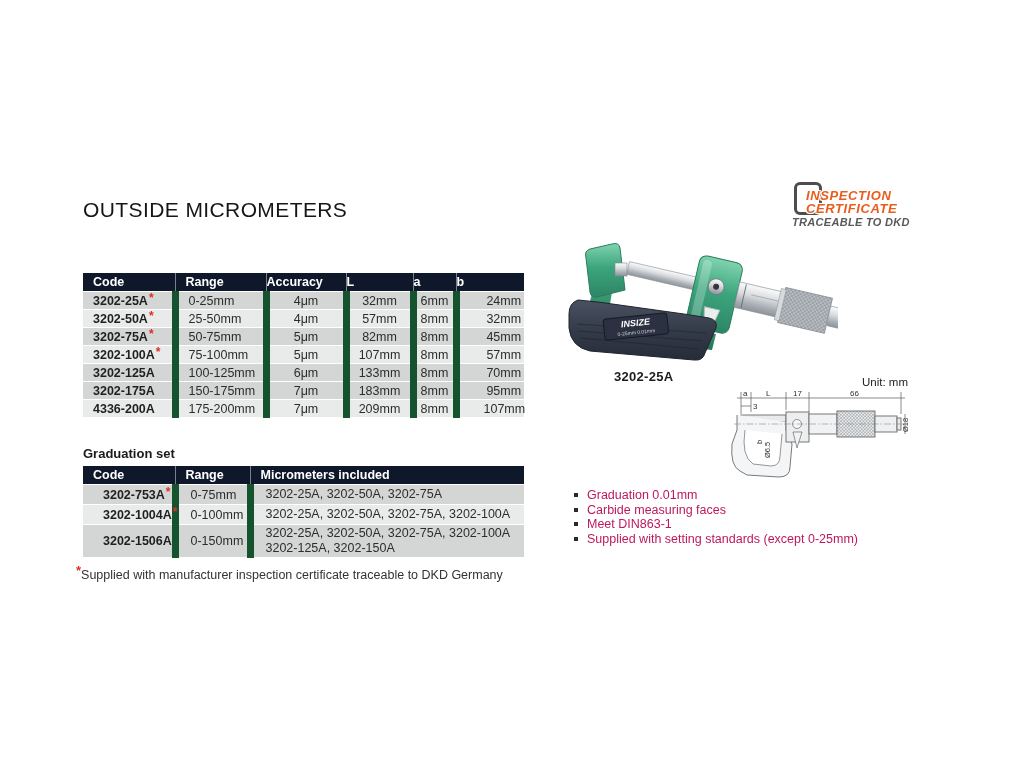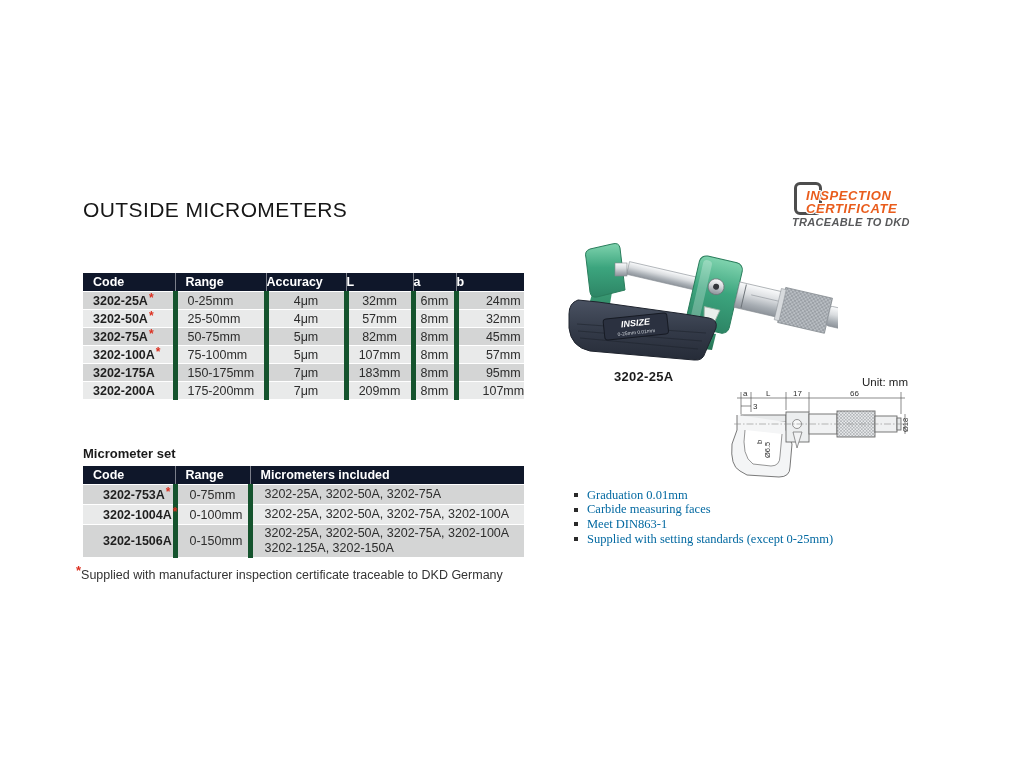--- a/index.html
+++ b/index.html
@@ -40,21 +40,21 @@
   .main-table{left:83px;top:273px;width:441px;font-size:12.5px;}
   .set-table{left:83px;top:466px;width:441px;font-size:12.5px;}
   th{
     background:#0f172a;color:#ffffff;font-weight:bold;height:18px;
     text-align:left;padding:0 0 0 10px;font-size:12.5px;
     border-right:1px solid rgba(255,255,255,.45);border-bottom:1px solid #fff;
   }
   th.center{padding:0;}
   th:last-child{border-right:none;}
   td{
-    height:17px;padding:0 0 0 10px;border-right:5px solid #14532d;
+    height:17px;padding:0 0 0 10px;border-right:7px solid #14532d;
     border-bottom:1px solid #ffffff;white-space:nowrap;
   }
   td.center{text-align:center;padding:0;}
   td:last-child{border-right:none;padding-left:24px;}
   tr.dark td{background:#d4d5d5;}
   tr.light td{background:#e9eaea;}
   .code{font-weight:bold;color:#1f1f1f;}
   .star{color:#dc3020;font-weight:bold;font-size:12px;position:relative;top:-3px;left:1px;}
   .set-table td.multi{white-space:normal;line-height:15px;padding:1px 4px 1px 12px;}
   .set-table td{padding-left:12px;}
@@ -65,21 +65,21 @@
 
   
   .footnote{left:76px;top:563px;font-size:12.5px;color:#333;white-space:nowrap;}
   .footnote .fstar{color:#dc3020;font-weight:bold;font-size:13px;vertical-align:4px;}
 
   
   .product-caption{left:614px;top:369px;font-size:13px;font-weight:bold;color:#1c1c1c;letter-spacing:.3px;}
   .unit-label{left:862px;top:376px;font-size:11.5px;color:#222;}
 
   
-  .features{left:574px;top:488px;list-style:none;margin:0;padding:0;font-size:12.5px;color:#0369a1;font-family:Liberation Serif, serif;}
+  .features{left:574px;top:488px;list-style:none;margin:0;padding:0;font-size:12.5px;color:#be185d;}
   .features li{display:flex;align-items:center;height:14.6px;white-space:nowrap;}
   .bullet{width:4px;height:4px;background:#2a2a2a;margin-right:9px;flex:0 0 4px;}
 </style>
 </head>
 <body>
 
 <div class="abs page-title">OUTSIDE MICROMETERS</div>
 
 <div class="abs logo">
   <div class="logo-icon"></div>
@@ -134,39 +134,47 @@
       </tr>
       <tr class="light">
         <td><span class="code">3202-100A</span><span class="star">*</span></td>
         <td>75-100mm</td>
         <td class="center">5μm</td>
         <td class="center">107mm</td>
         <td class="center">8mm</td>
         <td class="center">57mm</td>
       </tr>
       <tr class="dark">
+        <td><span class="code">3202-125A</span><span class="star"></span></td>
+        <td>100-125mm</td>
+        <td class="center">6μm</td>
+        <td class="center">133mm</td>
+        <td class="center">8mm</td>
+        <td class="center">70mm</td>
+      </tr>
+      <tr class="dark">
         <td><span class="code">3202-175A</span><span class="star"></span></td>
         <td>150-175mm</td>
         <td class="center">7μm</td>
         <td class="center">183mm</td>
         <td class="center">8mm</td>
         <td class="center">95mm</td>
       </tr>
       <tr class="light">
-        <td><span class="code">3202-200A</span><span class="star"></span></td>
+        <td><span class="code">4336-200A</span><span class="star"></span></td>
         <td>175-200mm</td>
         <td class="center">7μm</td>
         <td class="center">209mm</td>
         <td class="center">8mm</td>
         <td class="center">107mm</td>
       </tr>
     </tbody>
 </table>
 
-<div class="abs set-title">Micrometer set</div>
+<div class="abs set-title">Graduation set</div>
 <table class="abs set-table">
   <colgroup>
       <col style="width:92px">
       <col style="width:75px">
       <col style="width:274px">
     </colgroup>
   <thead>
     <tr>
       <th>Code</th>
       <th>Range</th>

